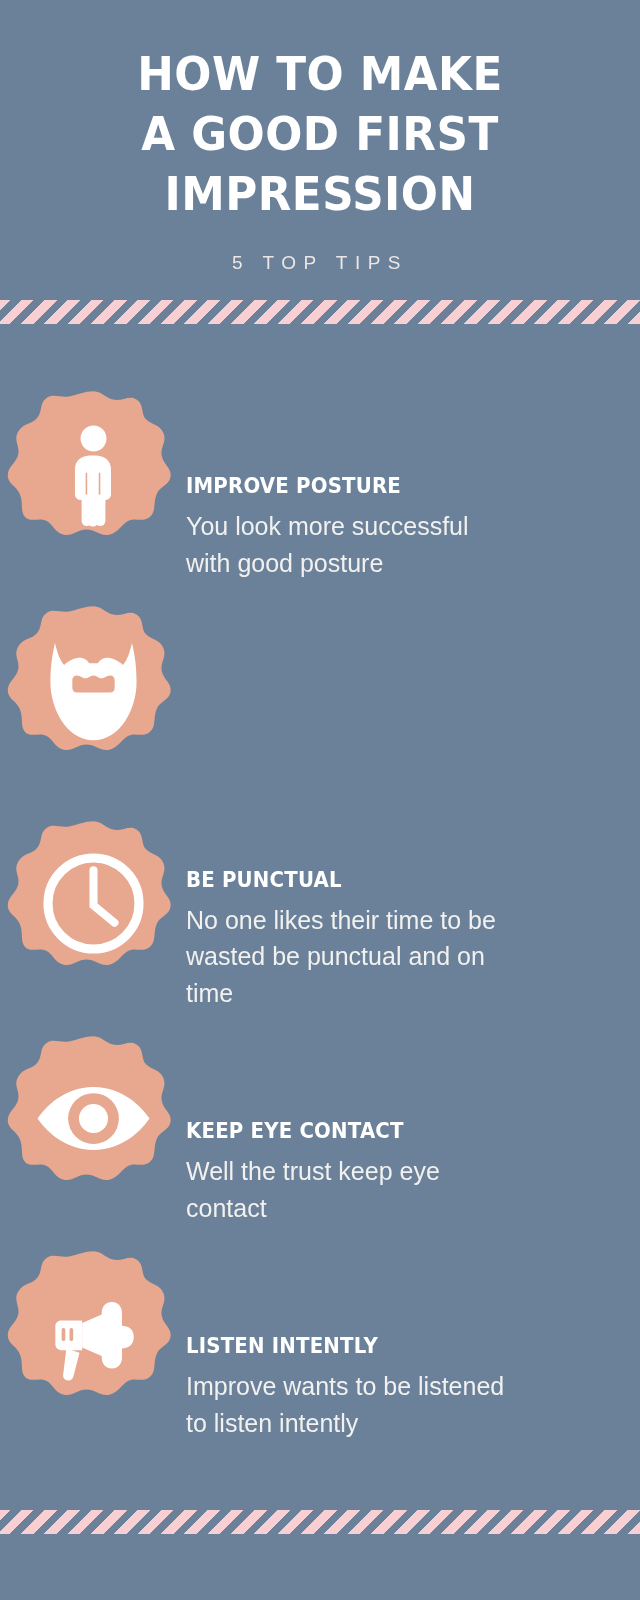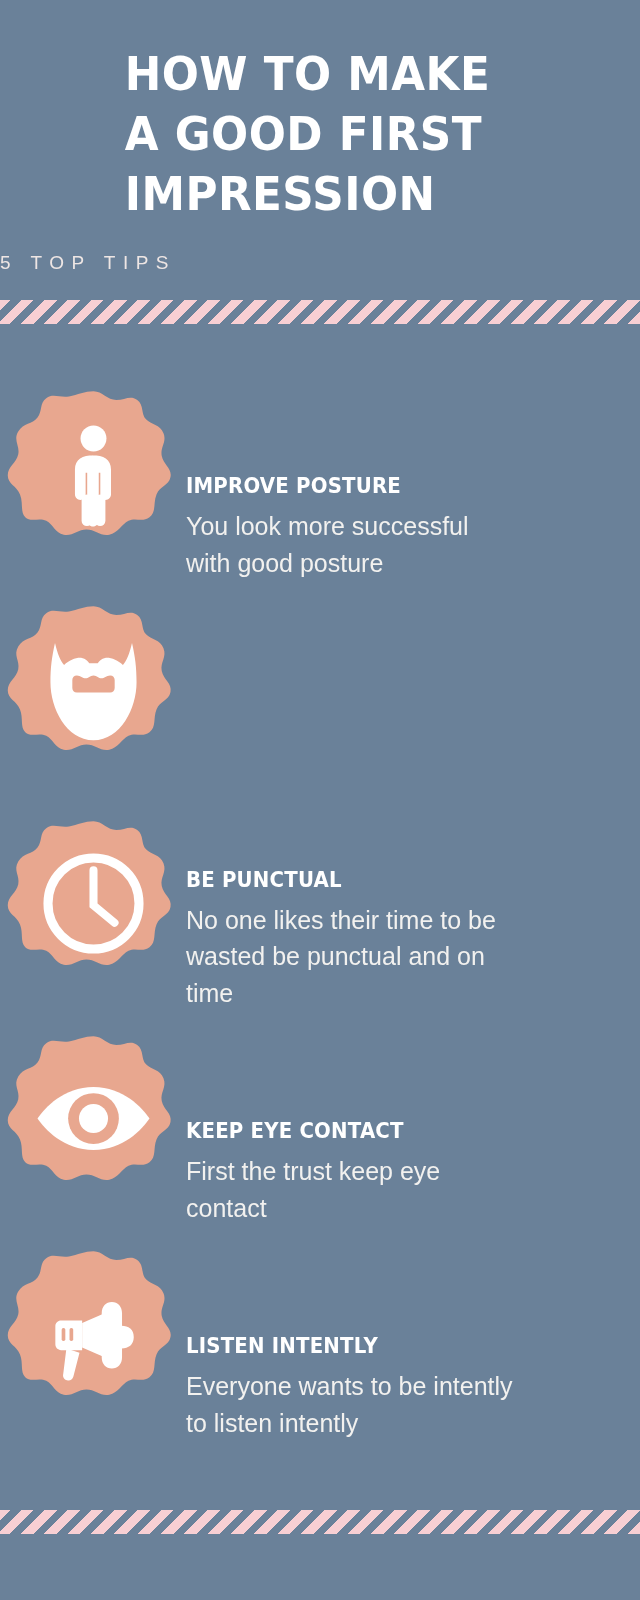--- a/index.html
+++ b/index.html
@@ -11,20 +11,21 @@
     height: 1600px;
     background: #6a8199;
     font-family: "Liberation Sans", sans-serif;
     overflow: hidden;
     position: relative;
   }
 
   
   .header {
     padding-top: 44px;
+    text-align: center;
   }
   .title {
     color: #ffffff;
     font-family: "DejaVu Sans", sans-serif;
     font-weight: bold;
     font-size: 47px;
     line-height: 1.28;
     letter-spacing: 0.5px;
     margin: 0 auto;
     width: 420px;
@@ -251,21 +252,21 @@
             C78 56 67 68 50 68
             C33 68 22 56 18 50
             C22 44 33 32 50 32 Z"></path>
           <circle cx="50" cy="50" r="14.5" fill="#e8a78f"></circle>
           <circle cx="50" cy="50" r="8.3" fill="#ffffff"></circle>
         </svg>
       </div>
     </div>
     <div class="tip-text">
       <h2 class="tip-title">Keep Eye Contact</h2>
-      <p class="tip-body">First the trust keep eye contact</p>
+      <p class="tip-body">Well the trust keep eye contact</p>
     </div>
   </li>
 
   <li class="tip tip-5">
     <div class="badge-wrap">
       <div class="badge">
         <svg viewBox="0 0 100 100">
           <path fill="#e8a78f" d="M50 3
             C55 3 58 8 63 8 C68 8 71 5 75 8 C79 11 77 16 80 19
             C83 22 88 22 90 27 C92 32 88 35 89 40 C90 45 95 47 94 52
@@ -293,19 +294,19 @@
             c-0.5 1.8-2.0 2.6-3.6 2.2
             c-1.7-0.4-2.6-1.9-2.2-3.6 Z"></path>
           <path fill="#ffffff" d="M66 45.5
             c4.0 0 7.0 2.0 7.0 6.5
             c0 4.5-3.0 6.5-7.0 6.5 Z"></path>
         </svg>
       </div>
     </div>
     <div class="tip-text">
       <h2 class="tip-title">Listen Intently</h2>
-      <p class="tip-body">Everyone wants to be intently to listen intently</p>
+      <p class="tip-body">Improve wants to be listened to listen intently</p>
     </div>
   </li>
 
 </ul>
 
 <div class="divider divider-bottom"></div>
 
 </body></html>

